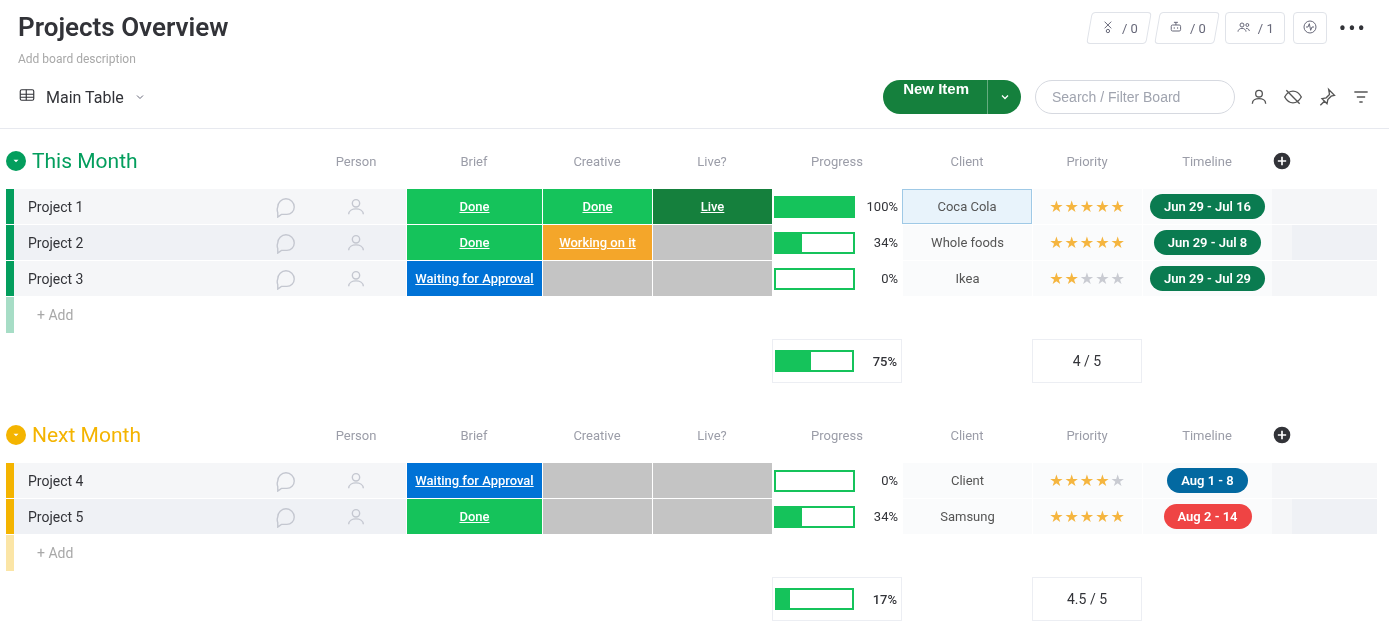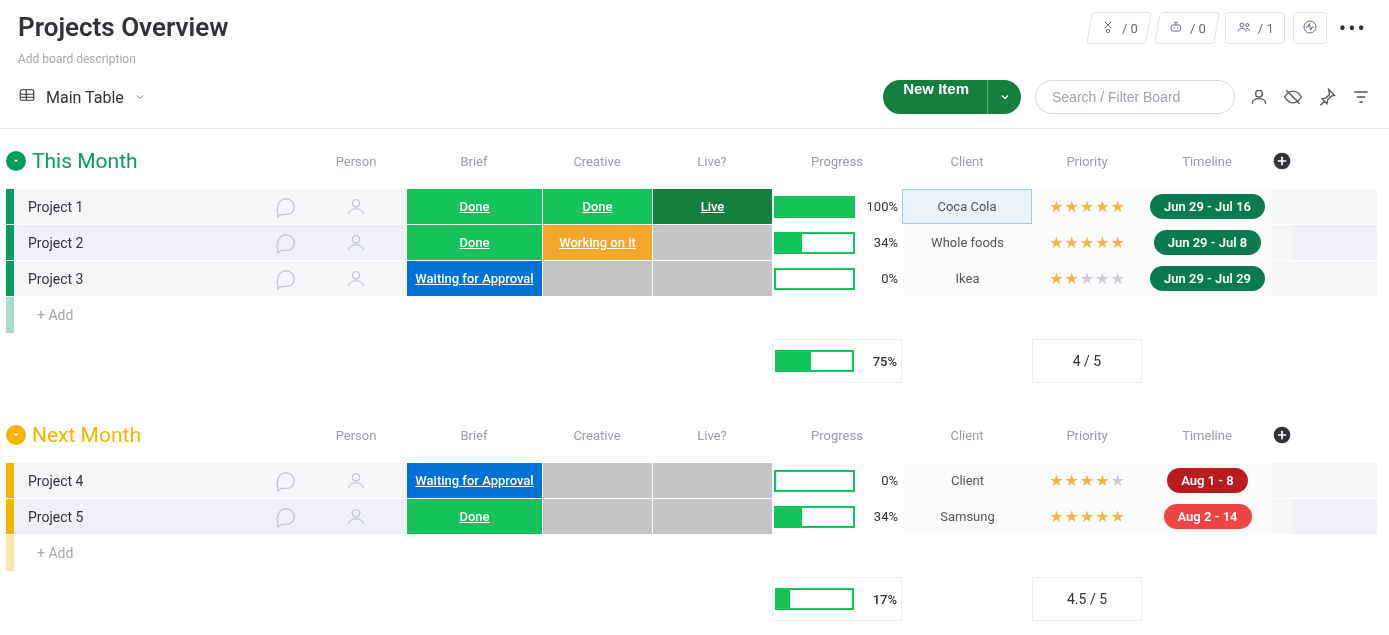--- a/index.html
+++ b/index.html
@@ -411,21 +411,21 @@
       </div>
           <div class="client ">Client</div>
           <div class="priority">
             <span class="star ">★</span>
             <span class="star ">★</span>
             <span class="star ">★</span>
             <span class="star ">★</span>
             <span class="star dim">★</span>
           </div>
           <div class="timeline">
-        <span class="time-pill" style="background:#b91c1c">Aug 1 - 8</span>
+        <span class="time-pill" style="background:#0369a1">Aug 1 - 8</span>
       </div>
           <div class="endcol"></div>
         </div>
         <div class="row">
           <div class="namecell">
         <div class="color-bar" style="background:#f4b400"></div>
         <div class="proj-name">Project 5</div>
         <div class="comment-icn" style="width:40px">
           <svg viewBox="0 0 24 24">
                 <path d="M21 12a8 8 0 0 1-8 8H7l-4 3v-5a8 8 0 0 1 0-6 8 8 0 0 1 18 0z"></path>

